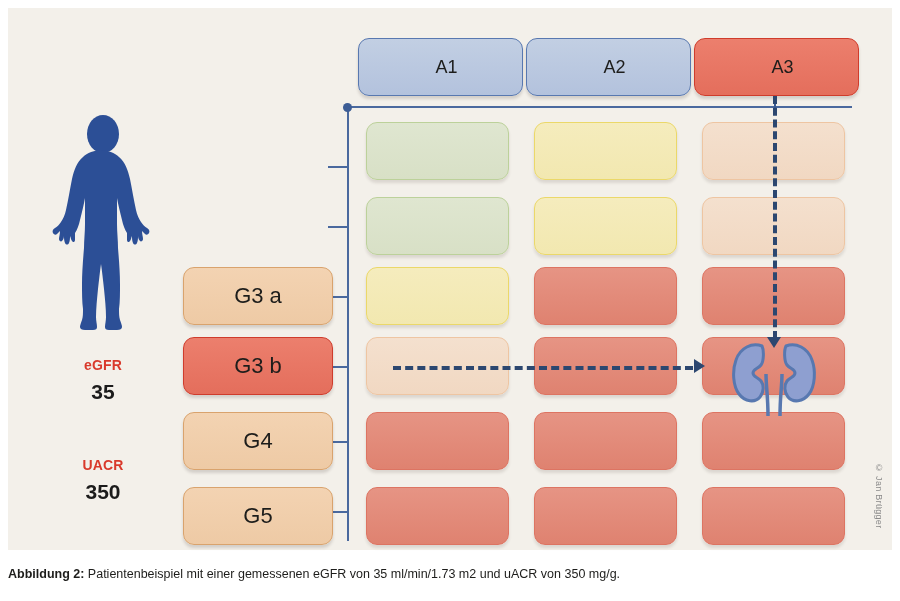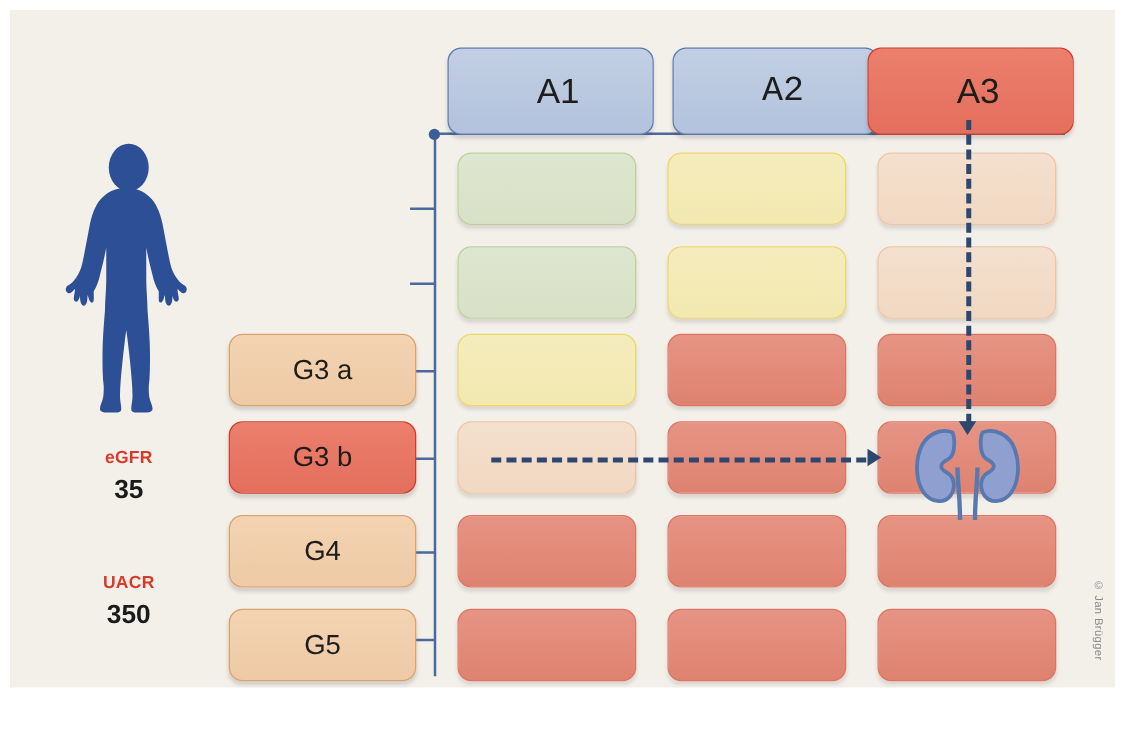--- a/index.html
+++ b/index.html
@@ -60,31 +60,31 @@
     background: #4a699e;
   }
   #col-tick-a3 {
     position: absolute; left: 766px; top: 80px; width: 2px; height: 20px;
     background: #3c5d95;
   }
 
   
   .col-chip {
     position: absolute;
-    top: 30px; height: 70px; width: 165px;
+    top: 30px; height: 58px; width: 165px;
     border-radius: 11px;
     display: flex; align-items: center; justify-content: center;
-    font-size: 28px; color: #1d1d1b;
+    font-size: 18px; color: #1d1d1b;
     box-shadow: 0 3px 3px rgba(60,50,40,.17);
     padding-left: 12px;
   }
   .chip-blue  { background: linear-gradient(#c2cfe3, #b3c2dd); border: 1.5px solid #5878b0; }
   .chip-red   { background: linear-gradient(#ec7f6d, #e46e5c); border: 1.5px solid #cf3c2c; }
   #col-a1 { left: 350px; }
-  #col-a2 { left: 530px; font-family: Liberation Mono, monospace; }
+  #col-a2 { left: 518px; }
   #col-a3 { left: 686px; }
 
   
   .row-chip {
     position: absolute;
     left: 175px; width: 150px; height: 58px;
     border-radius: 11px;
     display: flex; align-items: center; justify-content: center;
     font-size: 22px; color: #1d1d1b;
     box-shadow: 0 3px 3px rgba(60,50,40,.17);
@@ -330,14 +330,17 @@
 
         <path d="M44 36 C44 48 46 58 46 78" fill="none" stroke="#5878b0" stroke-width="3.5"></path>
         <path d="M60 36 C60 48 58 58 58 78" fill="none" stroke="#5878b0" stroke-width="3.5"></path>
       </svg>
     </div>
 
     <div class="credit">© Jan Brügger</div>
 
   </div>
 
+  <div class="caption">
+    <b>Abbildung 2:</b><span> Patientenbeispiel mit einer gemessenen eGFR von 35 ml/min/1.73 m2 und uACR von 350 mg/g.</span>
+  </div>
 
 </div>
 
 </body></html>

